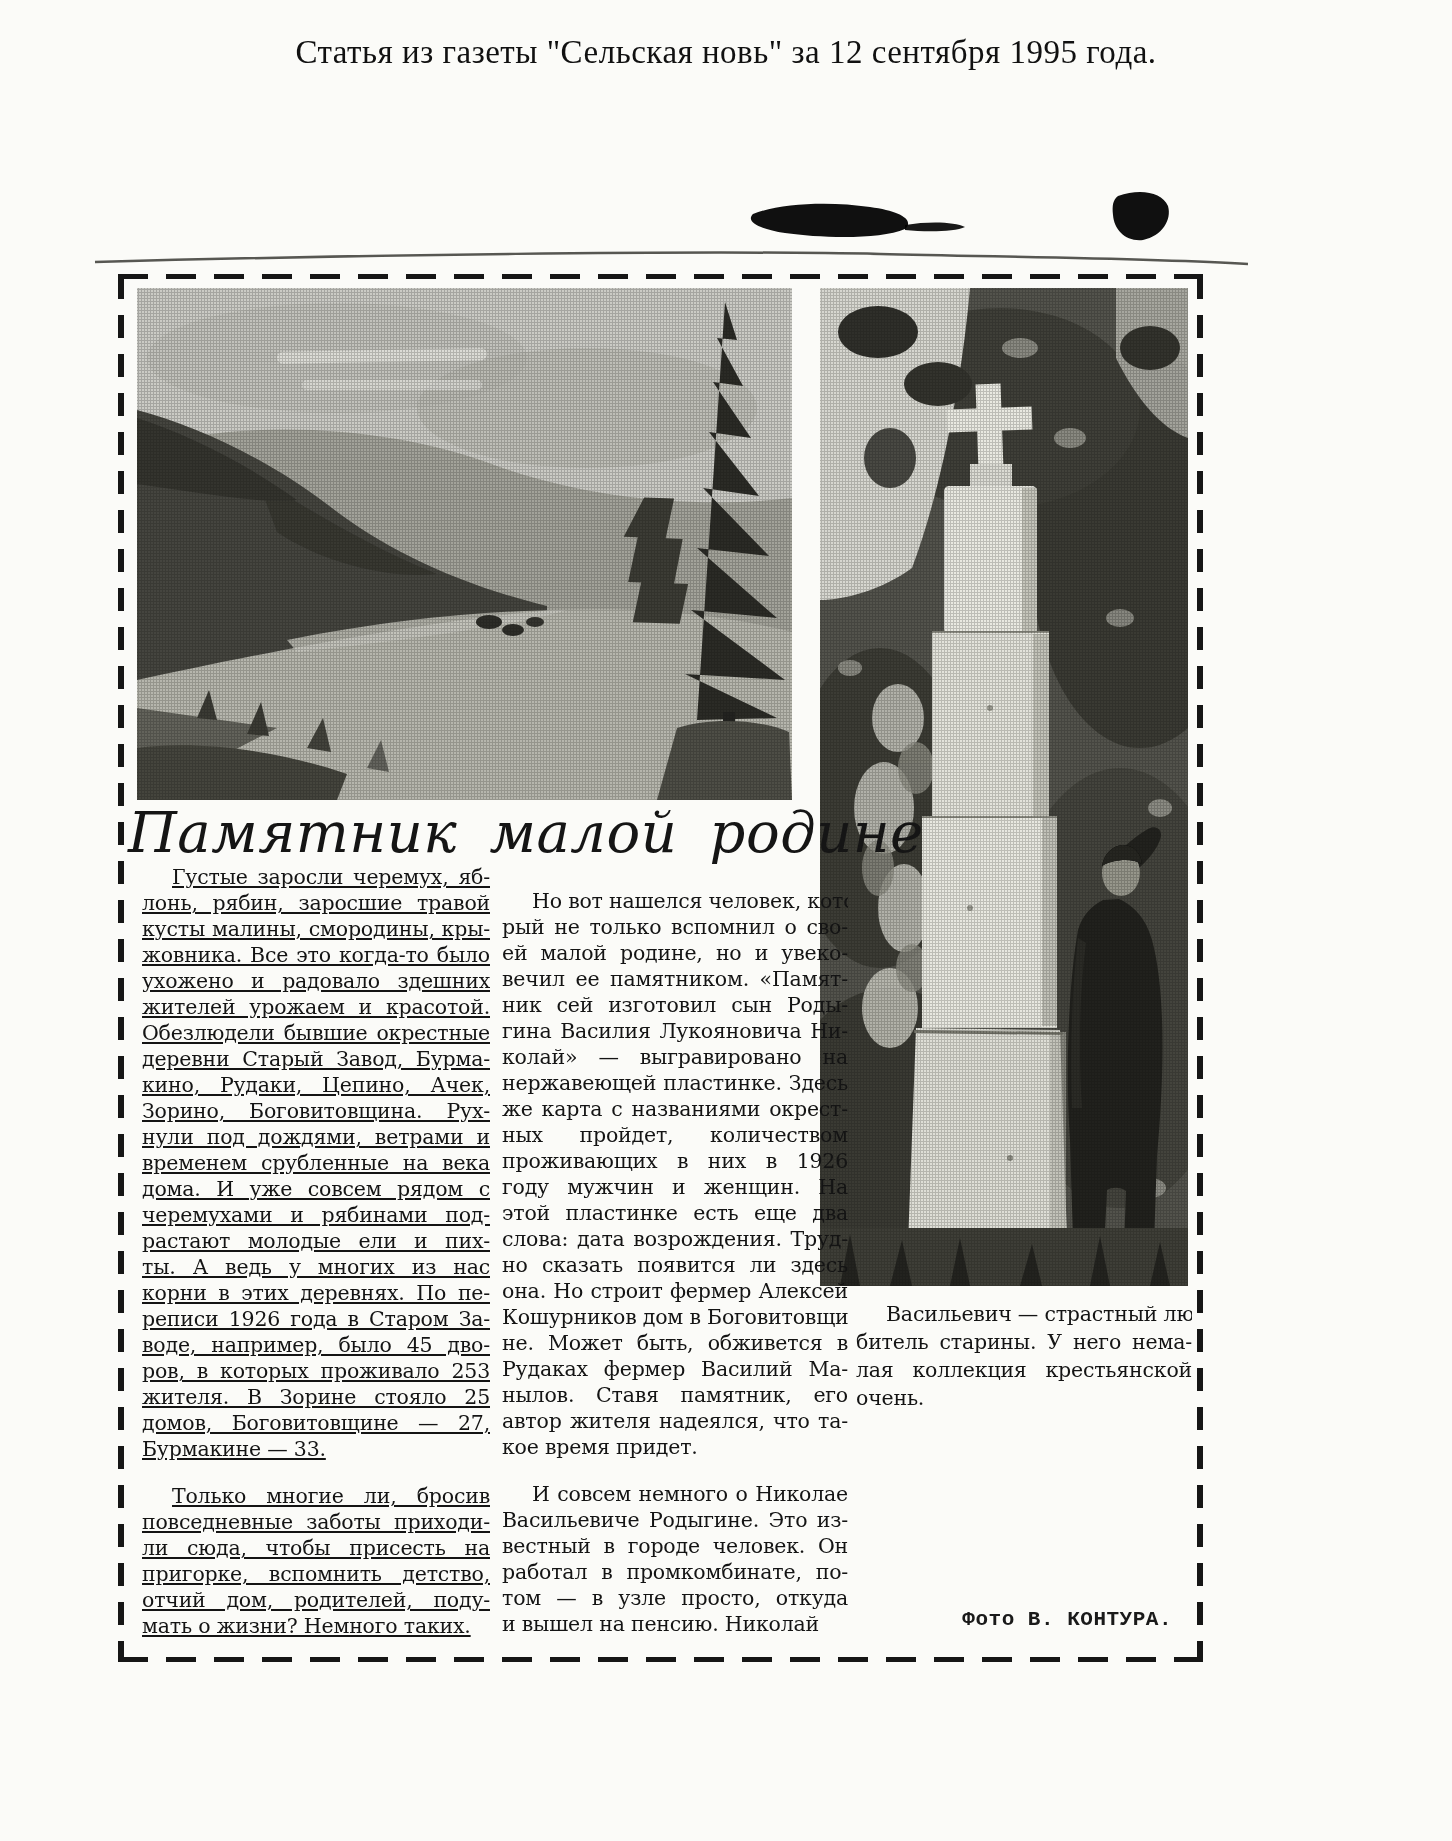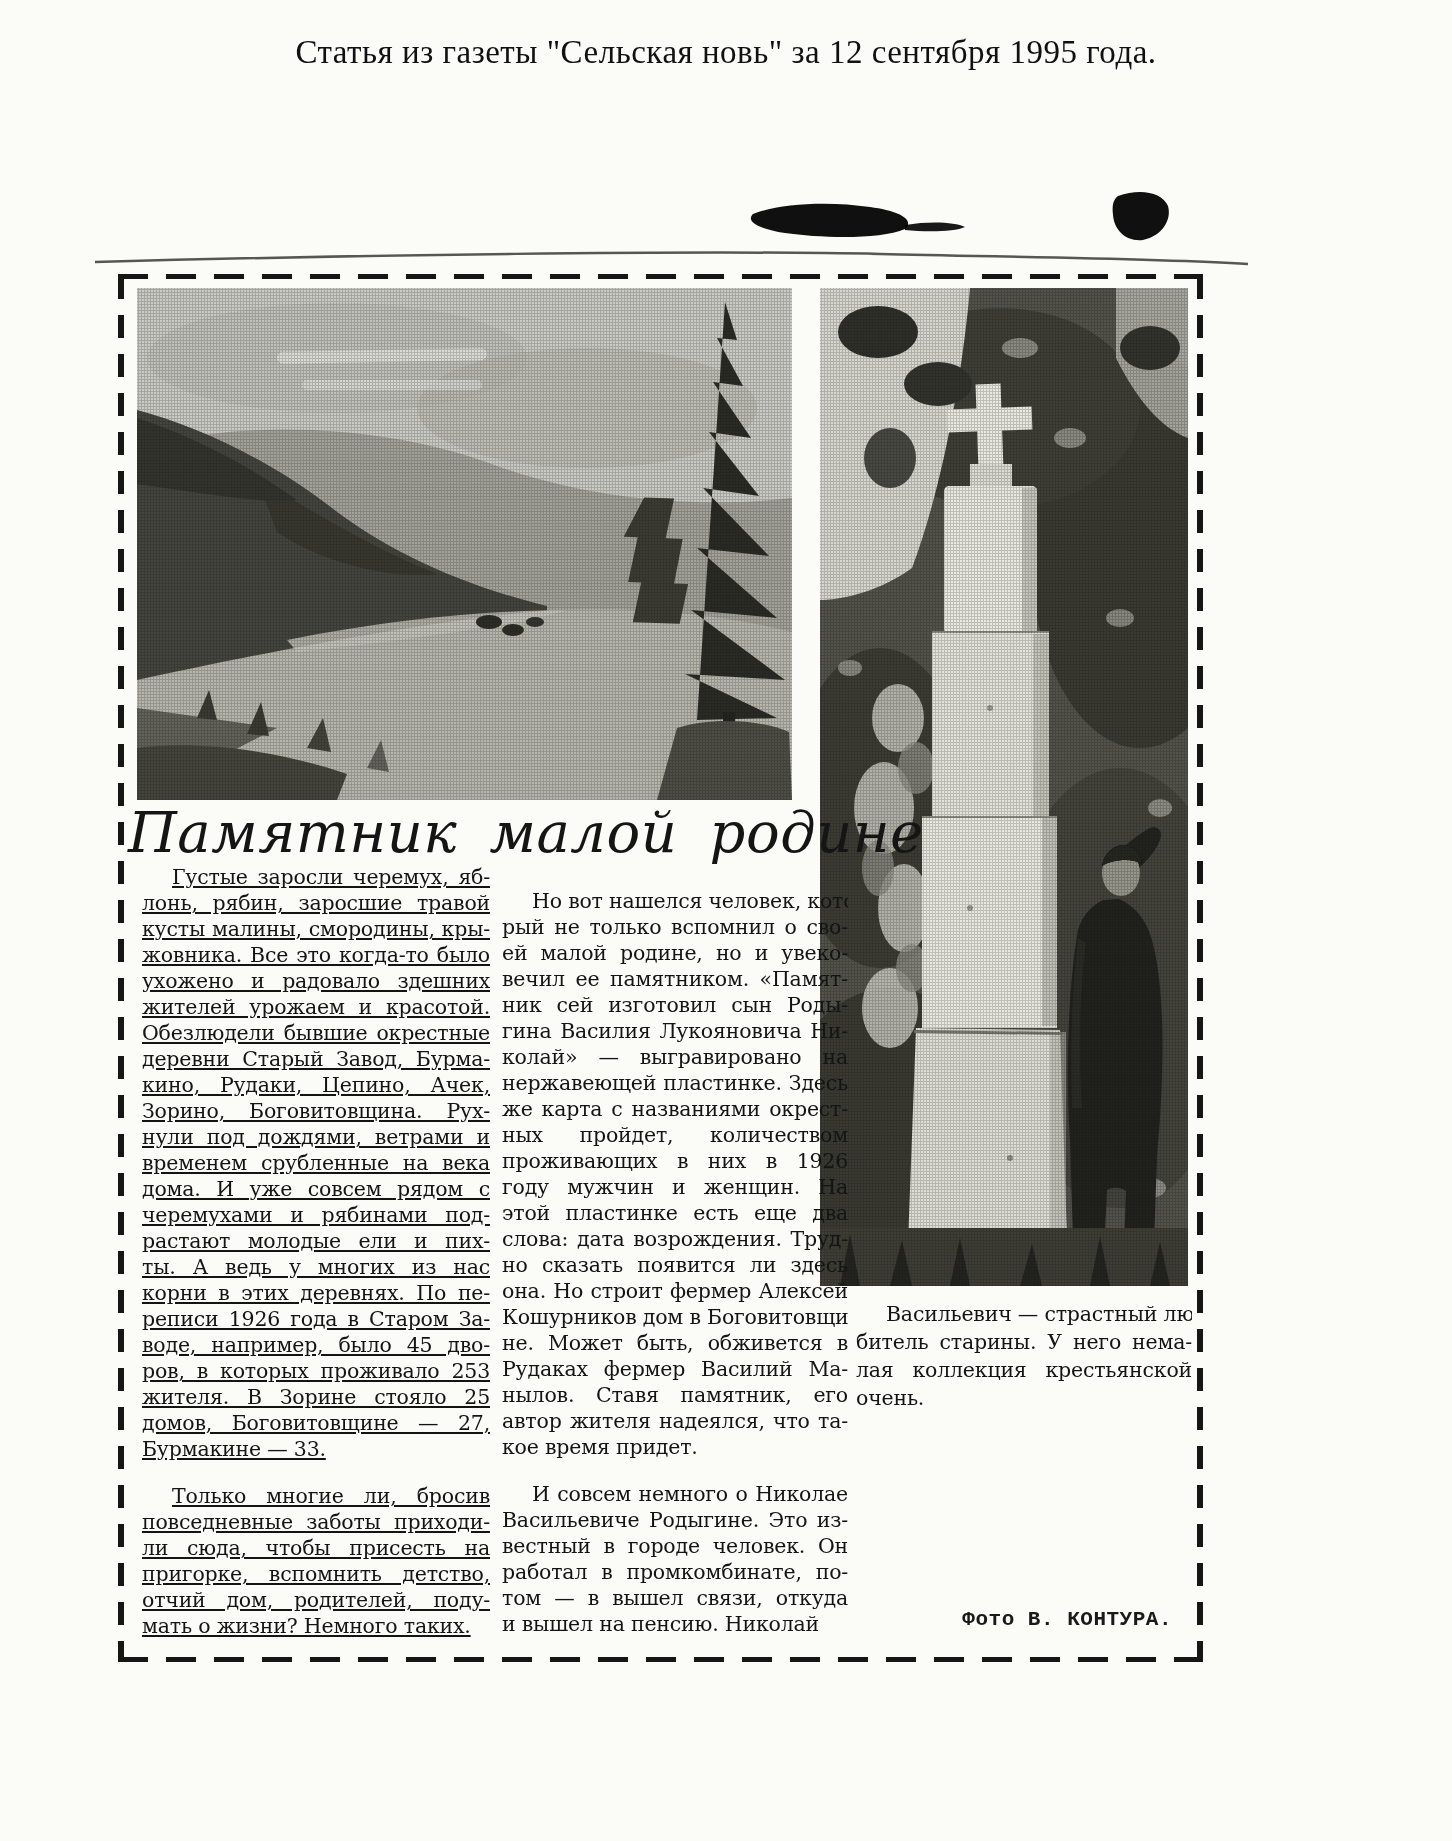--- a/index.html
+++ b/index.html
@@ -270,21 +270,21 @@
       <div class="line">Рудаках фермер Василий Ма-</div>
       <div class="line">нылов. Ставя памятник, его</div>
       <div class="line">автор жителя надеялся, что та-</div>
       <div class="line lastline">кое время придет.</div>
     </div>
     <div class="paragraph">
       <div class="line firstline">И совсем немного о Николае</div>
       <div class="line">Васильевиче Родыгине. Это из-</div>
       <div class="line">вестный в городе человек. Он</div>
       <div class="line">работал в промкомбинате, по-</div>
-      <div class="line">том — в вышел связи, откуда</div>
+      <div class="line">том — в узле просто, откуда</div>
       <div class="line lastline">и вышел на пенсию. Николай</div>
     </div>
   </div>
 <div class="col" id="col-2">
     <div class="paragraph">
       <div class="line firstline">Васильевич — страстный лю-</div>
       <div class="line">битель старины. У него нема-</div>
       <div class="line">лая коллекция крестьянской</div>
       <div class="line lastline">очень.</div>
     </div>

